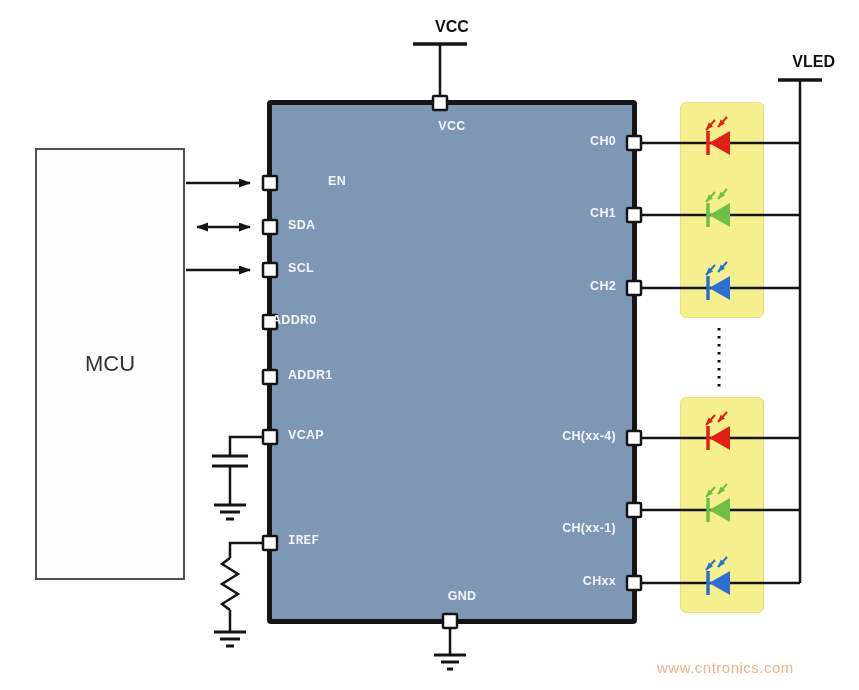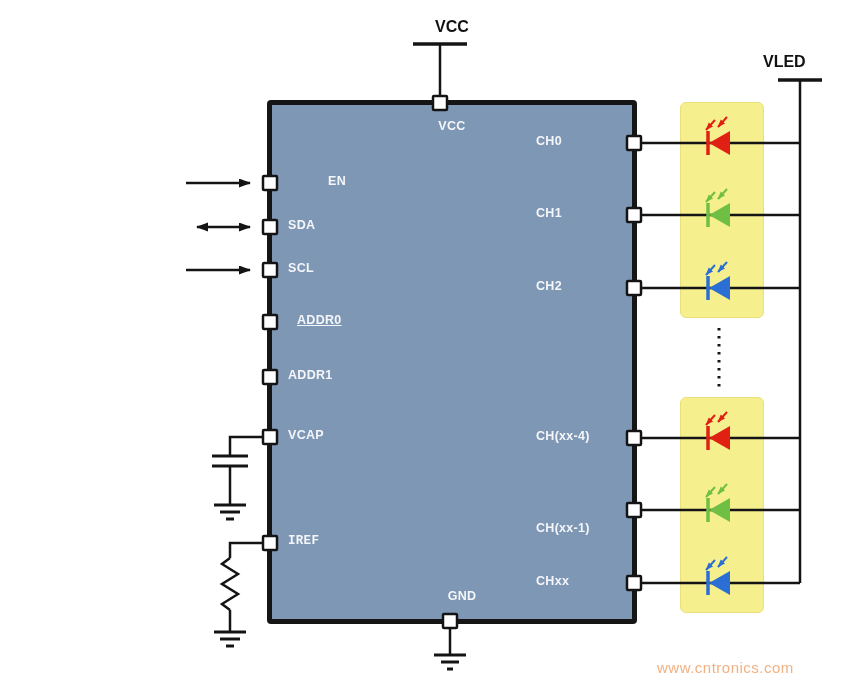--- a/index.html
+++ b/index.html
@@ -9,31 +9,34 @@
   .block{position:absolute;z-index:1;box-sizing:border-box;}
   .mcu{left:35px;top:148px;width:150px;height:432px;background:#fdfdfd;border:2px solid #4f4f4f;
        display:flex;align-items:center;justify-content:center;font-size:22px;color:#333;}
   .chip{left:267px;top:100px;width:370px;height:524px;background:#7E97B5;border:5px solid #151515;border-radius:4px;}
   .ledbox{background:#F6EF8E;border:1px solid #e9e07a;border-radius:6px;}
   .ledbox.g1{left:680px;top:102px;width:84px;height:216px;}
   .ledbox.g2{left:680px;top:397px;width:84px;height:216px;}
   .lbl{position:absolute;z-index:3;font-weight:700;color:#111;white-space:nowrap;}
   .pinlbl{font-size:12.5px;color:#f4f6f9;letter-spacing:.3px;}
   .ctr{text-align:center;margin-left:12px;}
-  .rgt{text-align:left;}
+  .rgt{text-align:right;}
   .chipname{font-size:23px;color:#f4f6f9;letter-spacing:.5px;}
   .rail{font-size:16px;}
   .watermark{position:absolute;z-index:3;left:657px;top:659px;font-size:15px;font-weight:400;
              color:#F2B183;letter-spacing:.5px;}
 </style>
 </head>
 <body>
 
 <div class="canvas">
 
+  <div class="block mcu">
+    <span>MCU</span>
+  </div>
   <div class="block chip"></div>
   <div class="block ledbox g1"></div>
   <div class="block ledbox g2"></div>
 
   <svg class="layer-svg" width="859" height="690" viewBox="0 0 859 690">
     <defs>
       <marker id="ah-black" markerUnits="userSpaceOnUse" markerWidth="14" markerHeight="11" refX="11" refY="4.5" orient="auto-start-reverse">
         <path d="M0,0 L12,4.5 L0,9 Z" fill="#141414"></path>
       </marker>
       <marker id="ah-red" markerUnits="userSpaceOnUse" markerWidth="9" markerHeight="7" refX="7.5" refY="3" orient="auto">
@@ -159,21 +162,21 @@
 
   <div class="lbl rail ctr" style="left:405px;top:18px;width:70px;">VCC</div>
   <div class="lbl rail rgt" style="left:763px;top:53px;width:72px;">VLED</div>
 
   <div class="lbl pinlbl ctr" style="left:405px;top:119px;width:70px;">VCC</div>
   <div class="lbl pinlbl ctr" style="left:415px;top:589px;width:70px;">GND</div>
 
   <div class="lbl pinlbl" style="left:288px;top:174px;padding-left:40px;">EN</div>
   <div class="lbl pinlbl" style="left:288px;top:218px;">SDA</div>
   <div class="lbl pinlbl" style="left:288px;top:261px;text-align:right;">SCL</div>
-  <div class="lbl pinlbl" style="left:297px;top:313px;text-decoration:underline;">ADDR0</div>
+  <div class="lbl pinlbl" style="left:272px;top:313px;">ADDR0</div>
   <div class="lbl pinlbl" style="left:288px;top:368px;">ADDR1</div>
   <div class="lbl pinlbl" style="left:288px;top:428px;">VCAP</div>
   <div class="lbl pinlbl" style="left:288px;top:534px;font-family:Liberation Mono, monospace;">IREF</div>
 
   <div class="lbl pinlbl rgt" style="left:536px;top:134px;width:80px;">CH0</div>
   <div class="lbl pinlbl rgt" style="left:536px;top:206px;width:80px;">CH1</div>
   <div class="lbl pinlbl rgt" style="left:536px;top:279px;width:80px;">CH2</div>
   <div class="lbl pinlbl rgt" style="left:536px;top:429px;width:80px;">CH(xx-4)</div>
   <div class="lbl pinlbl rgt" style="left:536px;top:501px;width:80px;margin-top:20px;">CH(xx-1)</div>
   <div class="lbl pinlbl rgt" style="left:536px;top:574px;width:80px;">CHxx</div>

